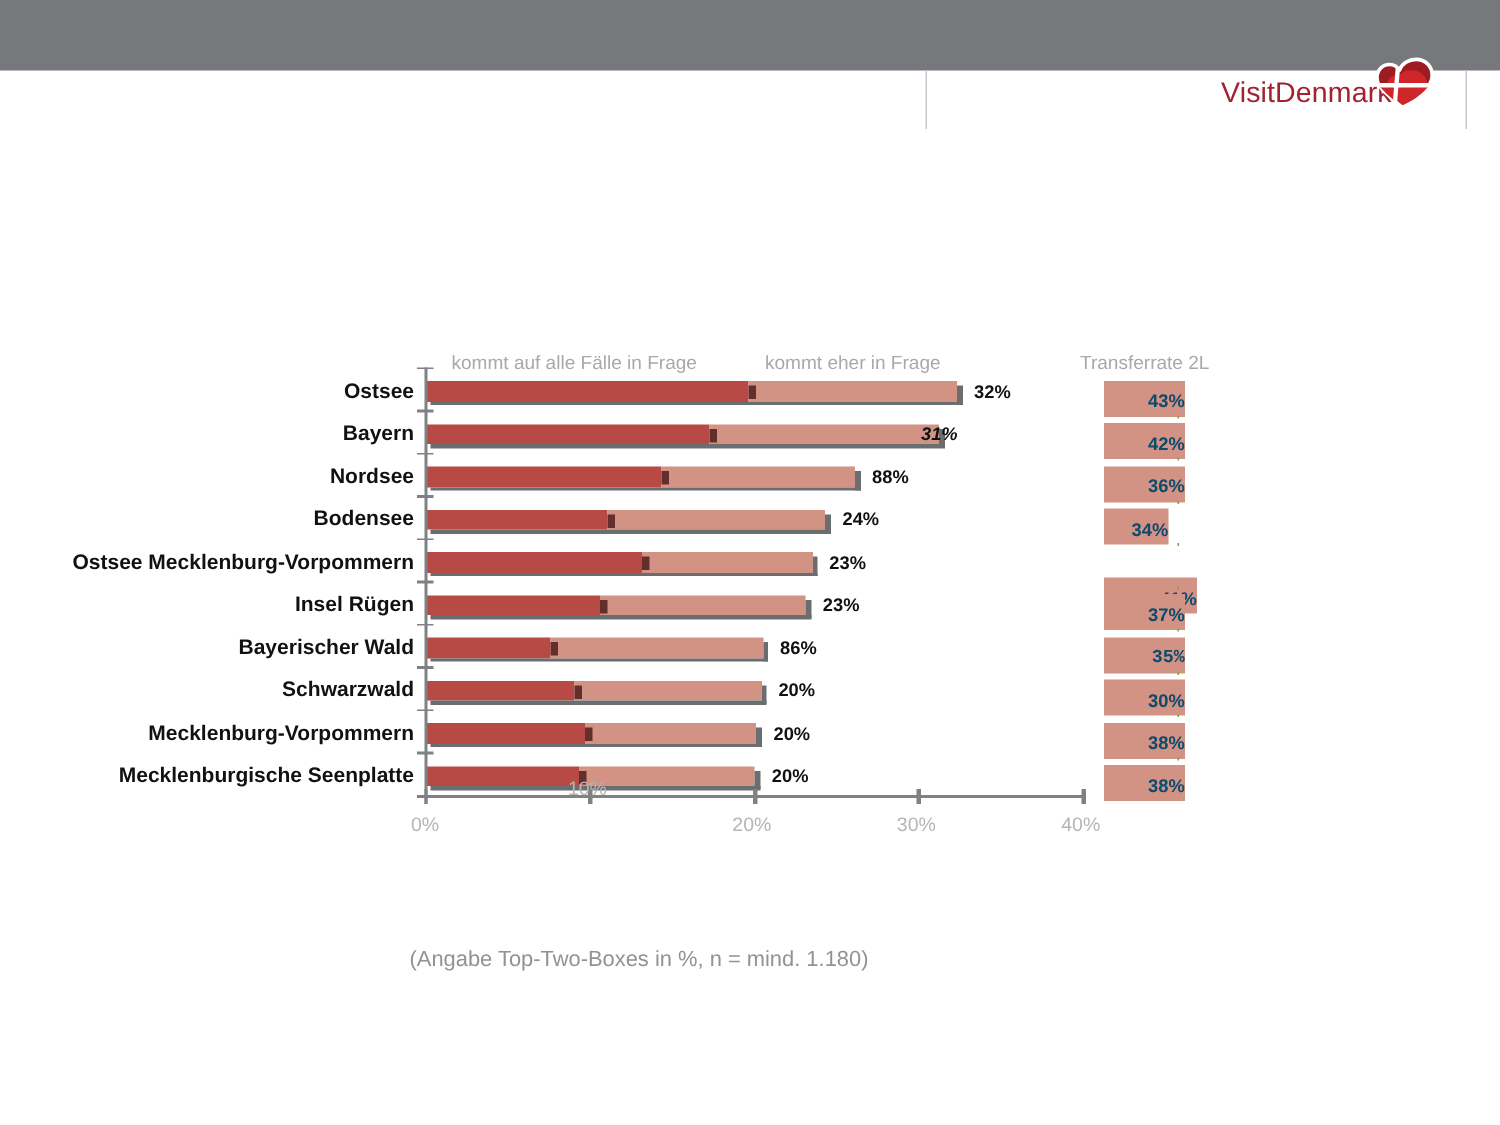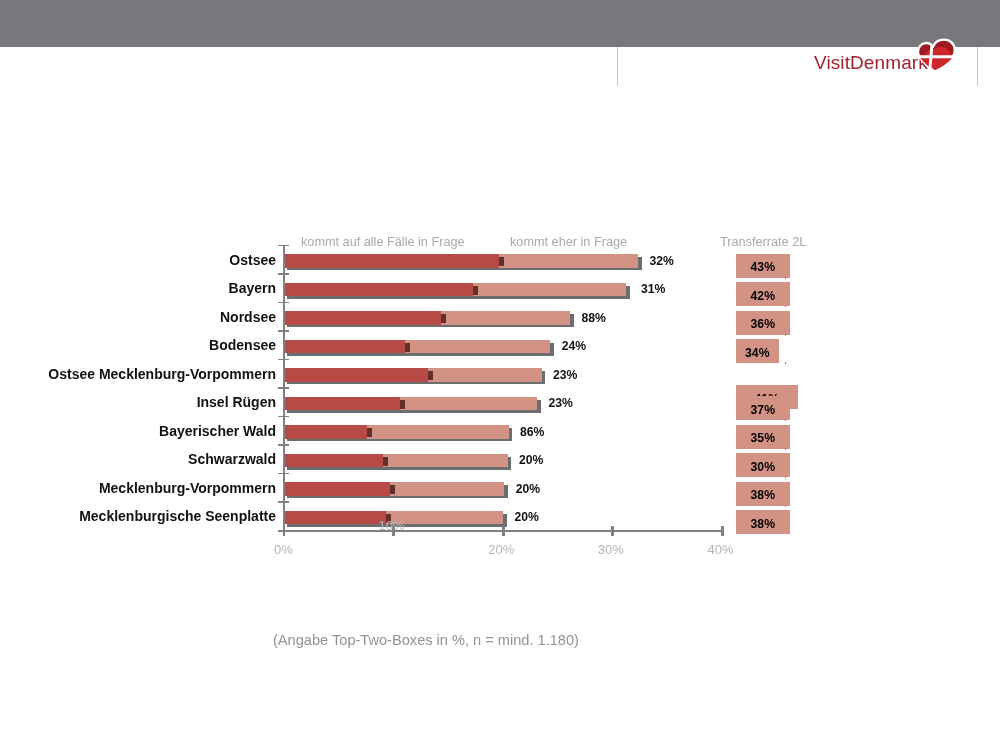--- a/index.html
+++ b/index.html
@@ -13,21 +13,21 @@
   #chart{position:absolute;left:0;top:0;width:1000px;height:750px;}
   .cat-label{position:absolute;text-align:right;font-weight:bold;font-size:14px;color:#111;white-space:nowrap;}
   .axisline{position:absolute;background:#7f8183;}
   .tick{position:absolute;background:#7f8183;}
   .barseg{position:absolute;}
   .shadow{position:absolute;background:#6b6e70;}
   .val{position:absolute;font-size:12.2px;font-weight:bold;color:#111;white-space:nowrap;}
   .xtl{position:absolute;font-size:13px;color:#b5b5b5;white-space:nowrap;text-align:center;}
   .legend{position:absolute;font-size:12.7px;color:#a9a9a9;white-space:nowrap;}
   .tbox{position:absolute;background:#d29384;}
-  .tbox span{position:absolute;left:0;right:0;text-align:center;font-size:12.2px;font-weight:bold;color:#000000;}
+  .tbox span{position:absolute;left:0;right:0;text-align:right;font-size:12.2px;font-weight:bold;color:#0c4a6e;}
   .note{position:absolute;font-size:14.6px;color:#8e9398;white-space:nowrap;}
   .handle{position:absolute;background:#79a338;}
 </style>
 </head>
 <body>
 
 <div id="slide" style="background: rgb(255, 255, 255);">
   <div class="hdr-bar" style="background: rgb(118, 120, 124);"></div>
   <div class="vline" style="left: 617px; top: 47px; height: 39px; background: rgb(201, 201, 203);"></div>
   <div class="vline" style="left: 977px; top: 47px; height: 39px; background: rgb(201, 201, 203);"></div>
@@ -69,21 +69,21 @@
         <span style="top: 6.6px;">43%</span>
       </div>
       <div class="handle" style="left:784.6px;top:276.8px;width:1.8px;height:1.8px;background:#79a338;"></div>
       <div class="cat-label" style="right:724px;top:282.1px;width:400px;line-height:13.7px;">Bayern</div>
       <div class="tick" style="left:277.9px;top:273.3px;width:11.4px;height:1.4px;"></div>
       <div class="barseg" style="left:284px;top:282.6px;width:188.555px;height:13.7px;background:#b74a45;"></div>
       <div class="barseg" style="left:472.555px;top:282.6px;width:153.475px;height:13.7px;background:#d29384;"></div>
       <div class="shadow" style="left:287px;top:296.3px;width:342.73px;height:2.3px;background:#6b6e70;"></div>
       <div class="shadow" style="left:626.03px;top:285.6px;width:3.7px;height:12.7px;background:#6b6e70;"></div>
       <div class="shadow" style="left:472.555px;top:285.6px;width:5px;height:9.2px;background:#632f2d;"></div>
-      <div class="val" style="left:641px;top:283.1px;line-height:13.7px;">31%</div>
+      <div class="val" style="left:614px;top:283.1px;line-height:13.7px;font-style:italic;">31%</div>
       <div class="tbox" style="left:735.8px;top:282.40000000000003px;width:54px;height:24.1px;background:#d29384;">
         <span style="top: 6.6px;">42%</span>
       </div>
       <div class="handle" style="left:784.6px;top:305.3px;width:1.8px;height:1.8px;background:#79a338;"></div>
       <div class="cat-label" style="right:724px;top:310.6px;width:400px;line-height:13.7px;">Nordsee</div>
       <div class="tick" style="left:277.9px;top:301.8px;width:11.4px;height:1.4px;"></div>
       <div class="barseg" style="left:284px;top:311.1px;width:156.76375000000002px;height:13.7px;background:#b74a45;"></div>
       <div class="barseg" style="left:440.76375px;top:311.1px;width:129.35750000000002px;height:13.7px;background:#d29384;"></div>
       <div class="shadow" style="left:287px;top:324.8px;width:286.82125px;height:2.3px;background:#6b6e70;"></div>
       <div class="shadow" style="left:570.12125px;top:314.1px;width:3.7px;height:12.7px;background:#6b6e70;"></div>
@@ -131,21 +131,21 @@
       <div class="handle" style="left:784.6px;top:419.3px;width:1.8px;height:1.8px;background:#79a338;"></div>
       <div class="cat-label" style="right:724px;top:424.6px;width:400px;line-height:13.7px;">Bayerischer Wald</div>
       <div class="tick" style="left:277.9px;top:415.8px;width:11.4px;height:1.4px;"></div>
       <div class="barseg" style="left:284px;top:425.1px;width:83.315px;height:13.7px;background:#b74a45;"></div>
       <div class="barseg" style="left:367.315px;top:425.1px;width:141.41625000000002px;height:13.7px;background:#d29384;"></div>
       <div class="shadow" style="left:287px;top:438.8px;width:225.43125px;height:2.3px;background:#6b6e70;"></div>
       <div class="shadow" style="left:508.73125000000005px;top:428.1px;width:3.7px;height:12.7px;background:#6b6e70;"></div>
       <div class="shadow" style="left:367.315px;top:428.1px;width:5px;height:9.2px;background:#632f2d;"></div>
       <div class="val" style="left:520.03125px;top:425.6px;line-height:13.7px;">86%</div>
       <div class="tbox" style="left:735.8px;top:424.90000000000003px;width:54px;height:24.1px;background:#d29384;">
-        <span style="top: 6.6px;">35%</span>
+        <span style="top: 6.6px; font-family: Liberation Mono, monospace;">35%</span>
       </div>
       <div class="handle" style="left:784.6px;top:447.8px;width:1.8px;height:1.8px;background:#79a338;"></div>
       <div class="cat-label" style="right:724px;top:453.1px;width:400px;line-height:13.7px;">Schwarzwald</div>
       <div class="tick" style="left:277.9px;top:444.3px;width:11.4px;height:1.4px;"></div>
       <div class="barseg" style="left:284px;top:453.6px;width:98.66250000000001px;height:13.7px;background:#b74a45;"></div>
       <div class="barseg" style="left:382.6625px;top:453.6px;width:124.97250000000001px;height:13.7px;background:#d29384;"></div>
       <div class="shadow" style="left:287px;top:467.3px;width:224.33499999999998px;height:2.3px;background:#6b6e70;"></div>
       <div class="shadow" style="left:507.635px;top:456.6px;width:3.7px;height:12.7px;background:#6b6e70;"></div>
       <div class="shadow" style="left:382.6625px;top:456.6px;width:5px;height:9.2px;background:#632f2d;"></div>
       <div class="val" style="left:518.935px;top:454.1px;line-height:13.7px;">20%</div>

